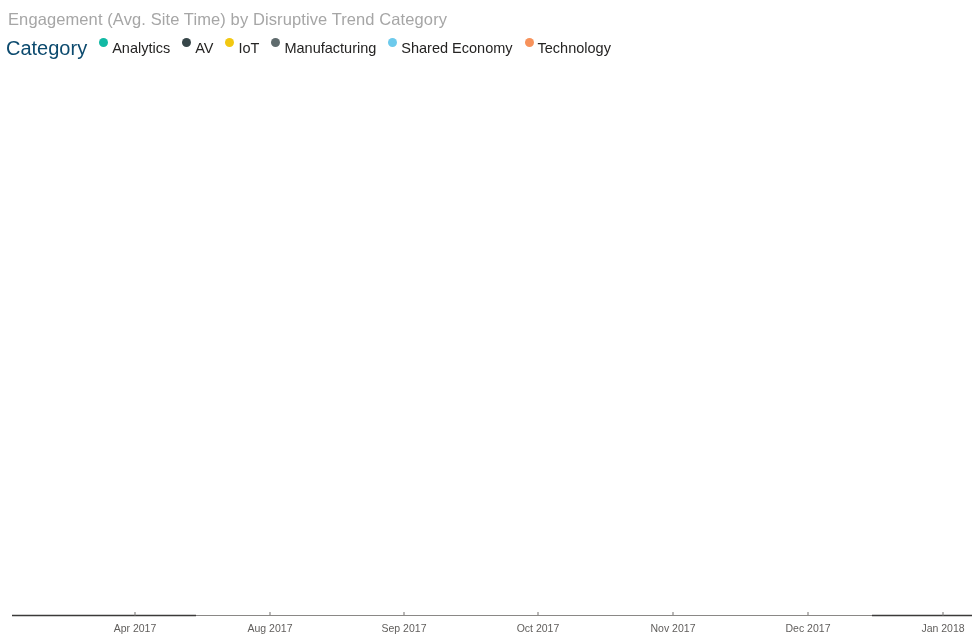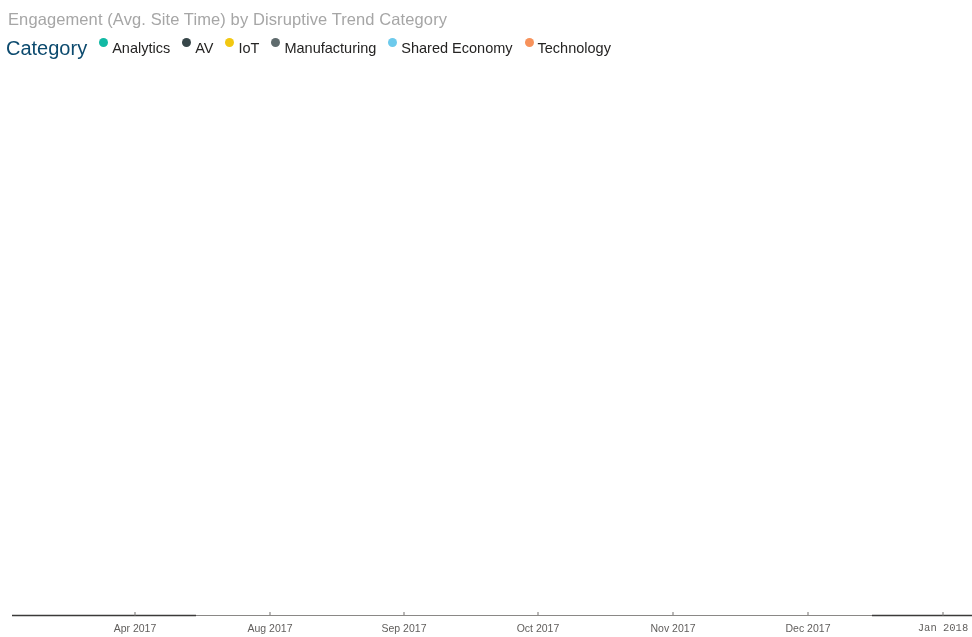--- a/index.html
+++ b/index.html
@@ -155,17 +155,17 @@
         <line x1="808" x2="808" y1="0" y2="3.5" stroke="#8a8886" stroke-width="1.2"></line>
         <line x1="943" x2="943" y1="0" y2="3.5" stroke="#8a8886" stroke-width="1.2"></line>
       </svg>
     <div id="axis-labels">
         <div class="tick-label" style="left: 135px;">Apr 2017</div>
         <div class="tick-label" style="left: 270px;">Aug 2017</div>
         <div class="tick-label" style="left: 404px;">Sep 2017</div>
         <div class="tick-label" style="left: 538px;">Oct 2017</div>
         <div class="tick-label" style="left: 673px;">Nov 2017</div>
         <div class="tick-label" style="left: 808px;">Dec 2017</div>
-        <div class="tick-label" style="left: 943px; font-family: Liberation Mono, monospace;">Jan 2018</div>
+        <div class="tick-label" style="left: 943px;">Jan 2018</div>
       </div>
   </div>
 
 </div>
 
 </body></html>

